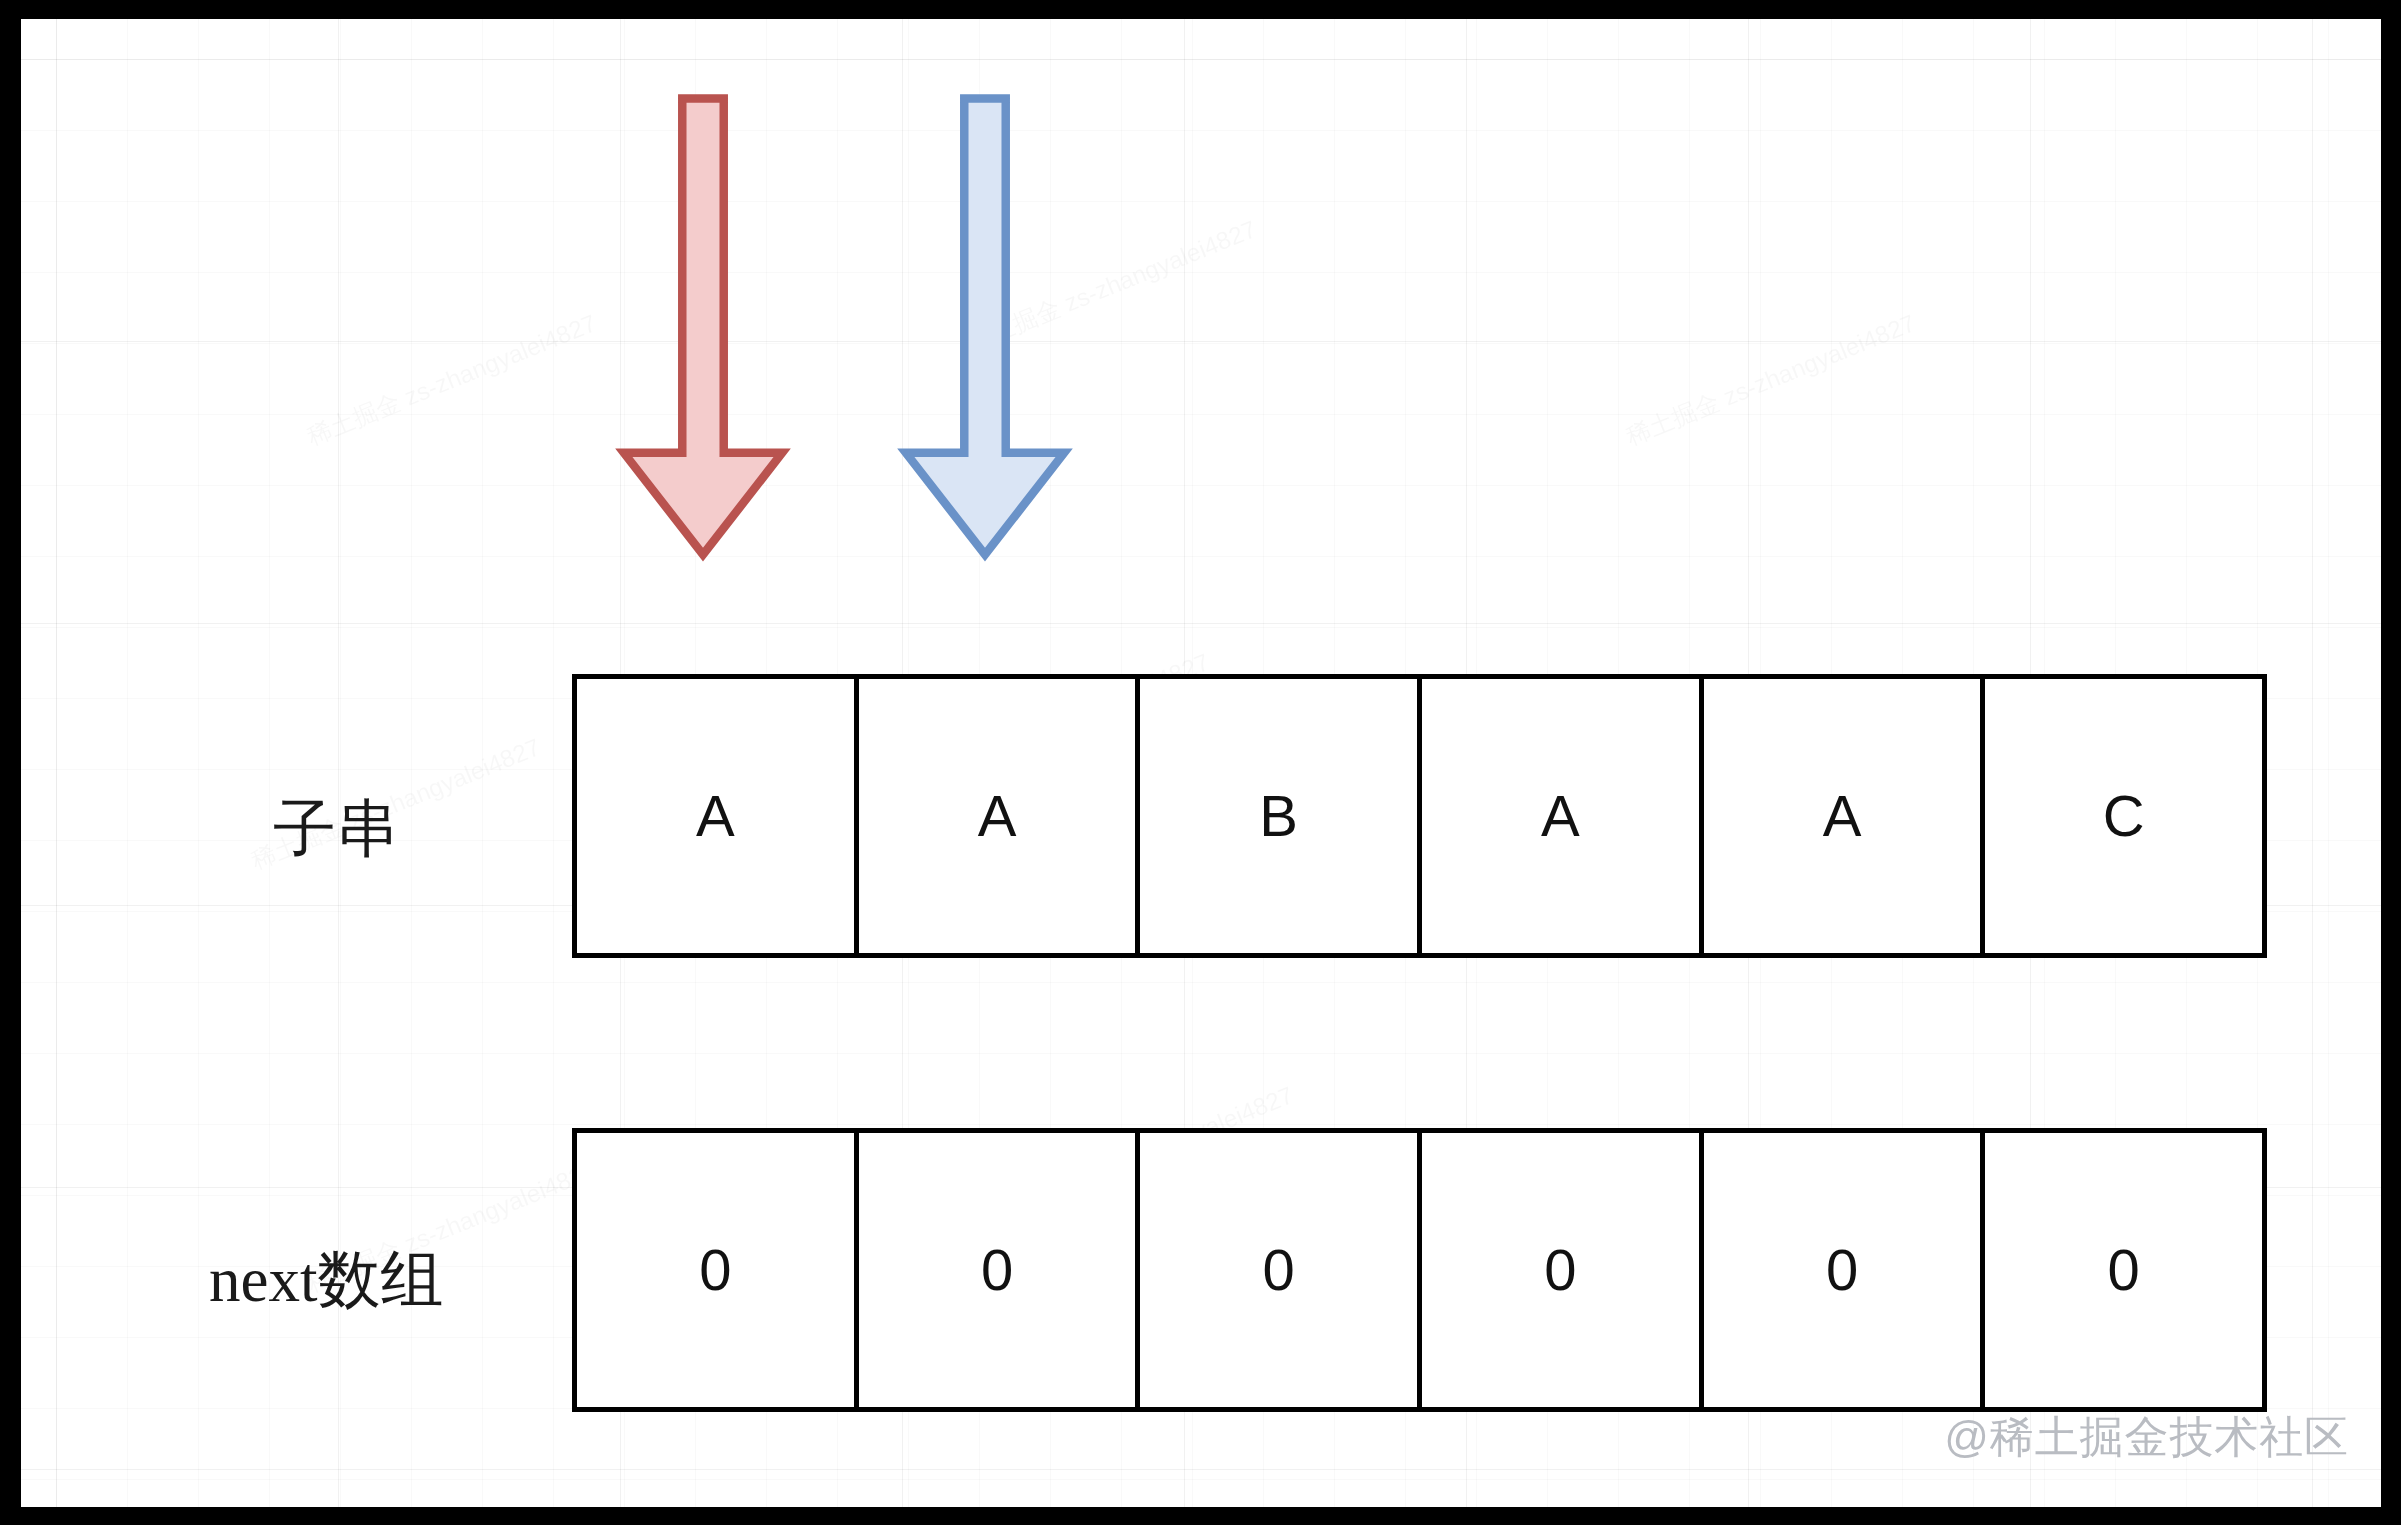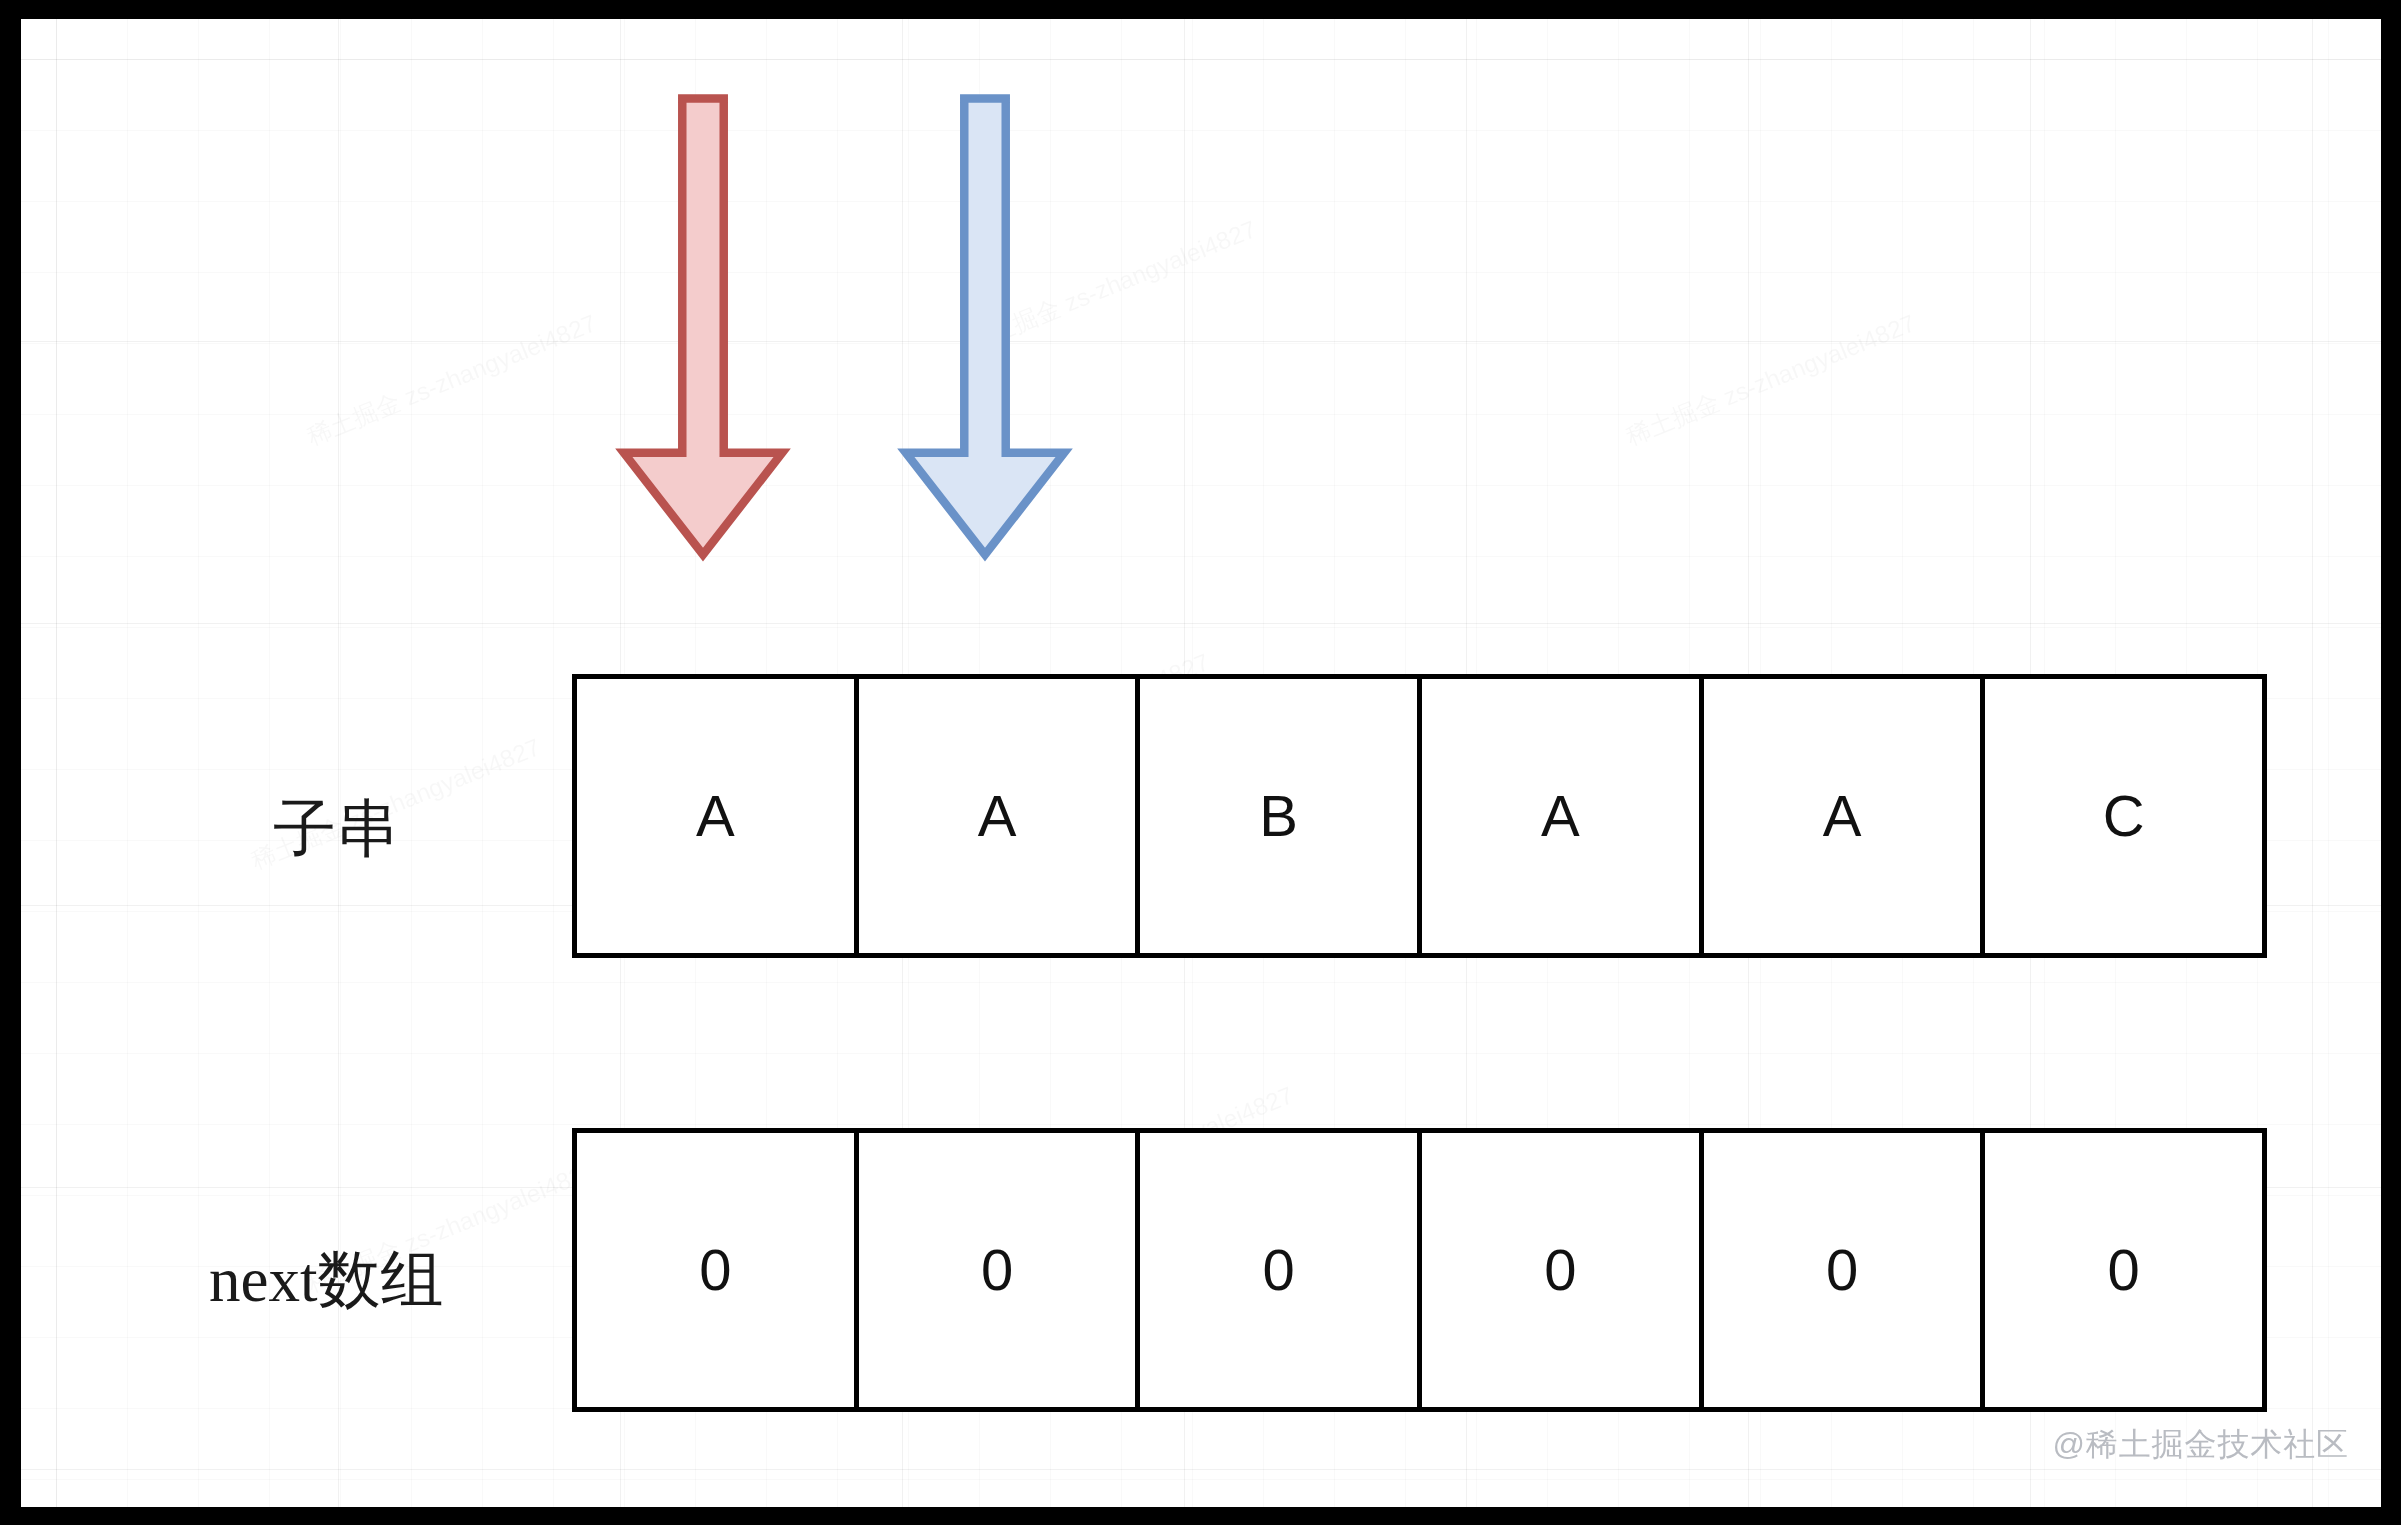--- a/index.html
+++ b/index.html
@@ -89,21 +89,21 @@
     line-height: 1;
     font-family: "Liberation Sans", "DejaVu Sans", sans-serif;
   }
   .cell:last-child { border-right: none; }
 
   
   #watermark-credit {
     position: absolute;
     right: 32px;
     bottom: 40px;
-    font-size: 32px;
+    font-size: 44px;
     color: #b9bcc2;
     letter-spacing: 0.9px;
     white-space: nowrap;
     font-family: "Liberation Sans", "DejaVu Sans", sans-serif;
   }
   .tile-mark {
     position: absolute;
     color: rgba(0,0,0,0.030);
     font-size: 24.5px;
     line-height: 1.25;

